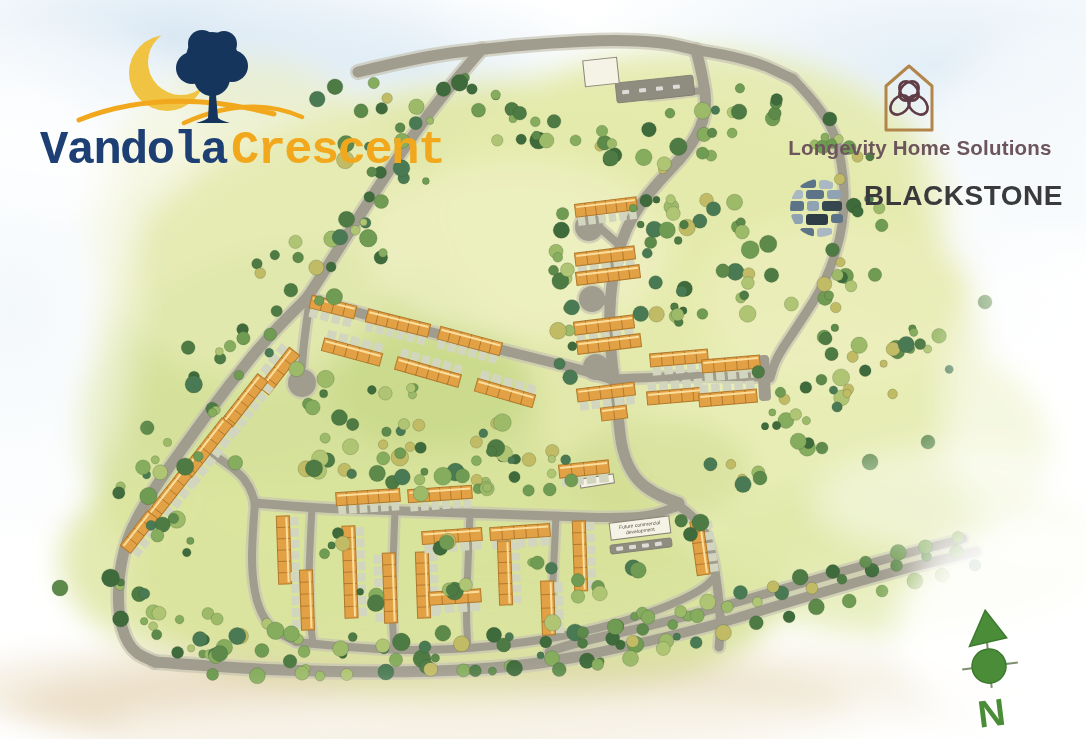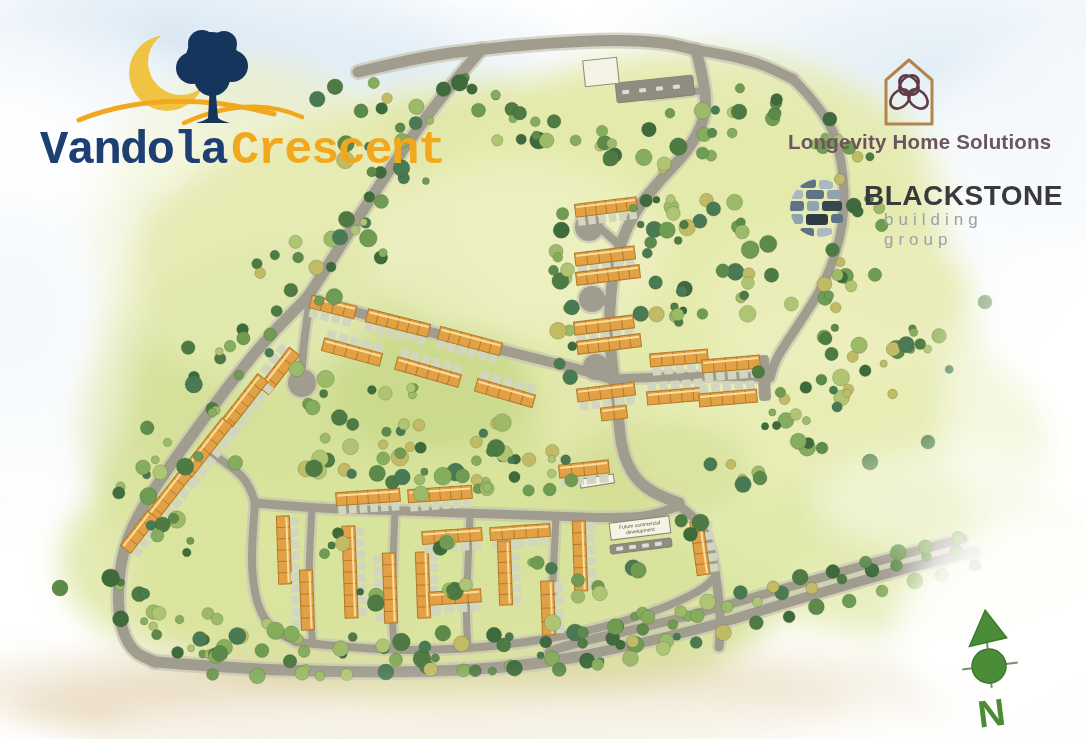--- a/index.html
+++ b/index.html
@@ -22,21 +22,21 @@
   }
   #site-map{position:absolute;left:0;top:0;z-index:1;}
   .overlay{position:absolute;z-index:4;}
   
   .logo-vandola{left:34px;top:26px;width:340px;height:165px;}
   .vc-word{position:absolute;left:6px;top:98px;white-space:nowrap;
     font-weight:bold;font-size:47px;letter-spacing:-1.5px;font-family:Liberation Mono, monospace;}
   .vc-w1{color:var(--navy);}
   .vc-w2{color:var(--gold);margin-left:4px;}
   
-  .logo-longevity{left:788px;top:56px;width:264px;height:102px;text-align:left;}
+  .logo-longevity{left:788px;top:62px;width:264px;height:102px;text-align:center;}
   .lg-word{position:absolute;left:0;right:0;top:74px;font-size:20.5px;font-weight:bold;
     color:var(--plum-text);letter-spacing:.2px;}
   
   .logo-blackstone{left:788px;top:177px;width:270px;height:64px;}
   .bs-name{position:absolute;left:76px;top:3px;font-size:28px;font-weight:800;
     color:var(--stone-text);letter-spacing:.5px;}
   .bs-sub{position:absolute;left:96px;top:33px;font-size:17px;font-weight:500;
     color:var(--stone-sub);letter-spacing:5px;}
   
   .compass{left:942px;top:596px;width:100px;height:140px;}
@@ -1187,21 +1187,20 @@
         <rect x="19" y="24" width="12" height="10" rx="3" fill="var(--stone-a)"></rect>
         <rect x="34" y="24" width="20" height="10" rx="3" fill="var(--stone-c)"></rect>
         <rect x="3" y="37" width="12" height="10" rx="3" fill="var(--stone-a)"></rect>
         <rect x="18" y="37" width="22" height="11" rx="3" fill="var(--stone-d)"></rect>
         <rect x="43" y="37" width="12" height="9" rx="3" fill="var(--stone-b)"></rect>
         <rect x="12" y="51" width="14" height="9" rx="3" fill="var(--stone-b)"></rect>
         <rect x="29" y="51" width="15" height="9" rx="3" fill="var(--stone-e)"></rect>
       </g>
     </svg>
     <div class="bs-name">BLACKSTONE</div>
-    <div class="bs-sub">building group</div>
   </div>
 
   <div class="overlay compass">
     <svg width="100" height="140" viewBox="0 0 100 140">
       <g transform="rotate(-7 48 70)">
         <line x1="48" y1="42" x2="47" y2="92" stroke="#7d8f6d" stroke-width="2"></line>
         <line x1="20" y1="70" x2="76" y2="70" stroke="#7d8f6d" stroke-width="2"></line>
         <path d="M50,14 L30,48 L68,44 Z" fill="var(--compass-green)" stroke="var(--compass-dark)" stroke-width="1.5"></path>
         <circle cx="47" cy="70" r="17" fill="var(--compass-green)" stroke="var(--compass-dark)" stroke-width="1.5"></circle>
         <text x="30" y="130" font-size="38" font-weight="bold" fill="var(--compass-green)" font-family="Liberation Sans, sans-serif">N</text>

